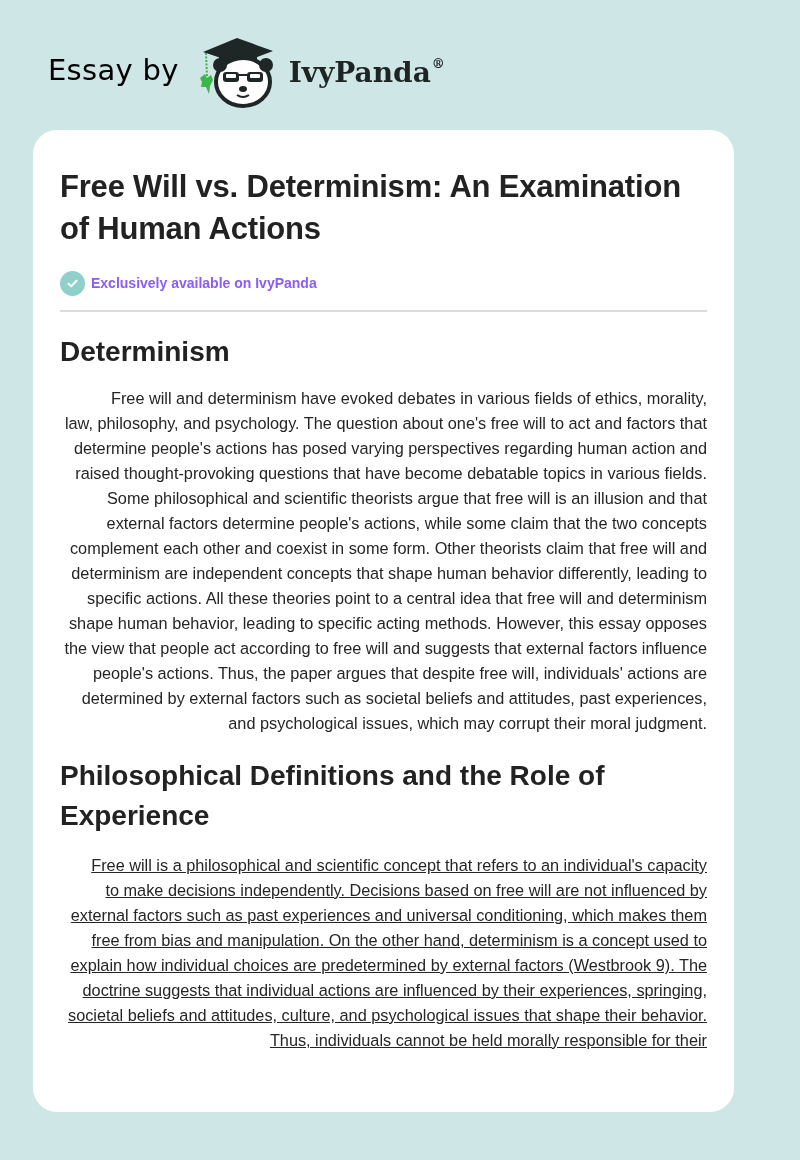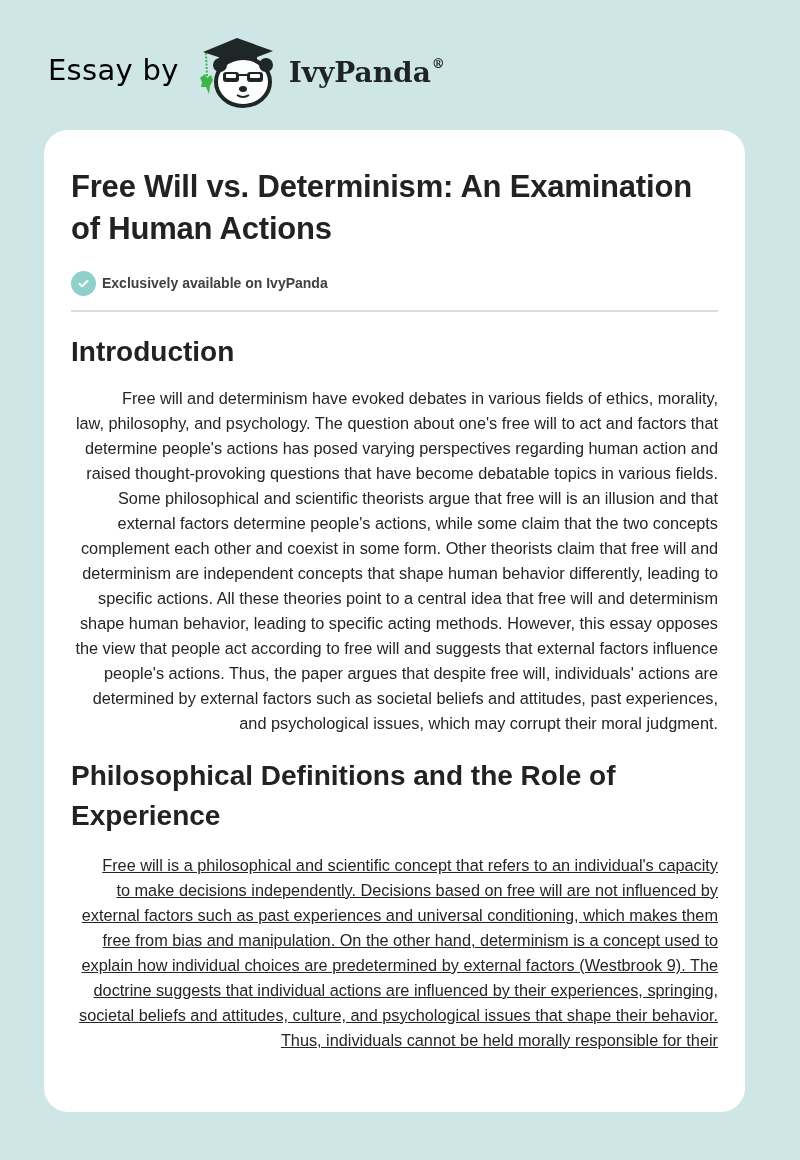--- a/index.html
+++ b/index.html
@@ -41,21 +41,21 @@
       font-size: 28px;
       color: #1e2424;
     }
     .brand sup {
       font-size: 13px;
       vertical-align: 14px;
       margin-left: 1px;
     }
     .card {
       position: absolute;
-      left: 44px;
+      left: 33px;
       top: 130px;
       width: 701px;
       height: 982px;
       background: #ffffff;
       border-radius: 24px;
       overflow: hidden;
       padding: 36px 27px 0 27px;
     }
     .title {
       font-family: "Liberation Sans", sans-serif;
@@ -78,21 +78,21 @@
       border-radius: 50%;
       background: #8fd0cb;
       display: flex;
       align-items: center;
       justify-content: center;
       margin-right: 6px;
     }
     .exclusive-text {
       font-weight: bold;
       font-size: 14px;
-      color: #404040;
+      color: #8b5cf6;
     }
     .divider {
       height: 2px;
       background: #dcdcdc;
       margin-top: 14px;
     }
     h2.section-heading {
       font-weight: bold;
       font-size: 28px;
       line-height: 40px;
@@ -155,21 +155,21 @@
       <svg width="13" height="13" viewBox="0 0 13 13">
         <path d="M2.5,6.8 L5.2,9.3 L10.5,3.8" stroke="#ffffff" stroke-width="2" fill="none" stroke-linecap="round" stroke-linejoin="round"></path>
       </svg>
     </span>
     <span class="exclusive-text">Exclusively available on IvyPanda</span>
   </div>
 
   <div class="divider"></div>
 
   <section>
-    <h2 class="section-heading">Introduction</h2>
+    <h2 class="section-heading">Determinism</h2>
     <p class="body-para">Free will and determinism have evoked debates in various fields of ethics, morality, law, philosophy, and psychology. The question about one's free will to act and factors that determine people's actions has posed varying perspectives regarding human action and raised thought-provoking questions that have become debatable topics in various fields. Some philosophical and scientific theorists argue that free will is an illusion and that external factors determine people's actions, while some claim that the two concepts complement each other and coexist in some form. Other theorists claim that free will and determinism are independent concepts that shape human behavior differently, leading to specific actions. All these theories point to a central idea that free will and determinism shape human behavior, leading to specific acting methods. However, this essay opposes the view that people act according to free will and suggests that external factors influence people's actions. Thus, the paper argues that despite free will, individuals' actions are determined by external factors such as societal beliefs and attitudes, past experiences, and psychological issues, which may corrupt their moral judgment.</p>
   </section>
 
   <section>
     <h2 class="section-heading second">Philosophical Definitions and the Role of Experience</h2>
     <p class="body-para second">Free will is a philosophical and scientific concept that refers to an individual's capacity to make decisions independently. Decisions based on free will are not influenced by external factors such as past experiences and universal conditioning, which makes them free from bias and manipulation. On the other hand, determinism is a concept used to explain how individual choices are predetermined by external factors (Westbrook 9). The doctrine suggests that individual actions are influenced by their experiences, springing, societal beliefs and attitudes, culture, and psychological issues that shape their behavior. Thus, individuals cannot be held morally responsible for their</p>
   </section>
 </main>
 
 </body></html>

